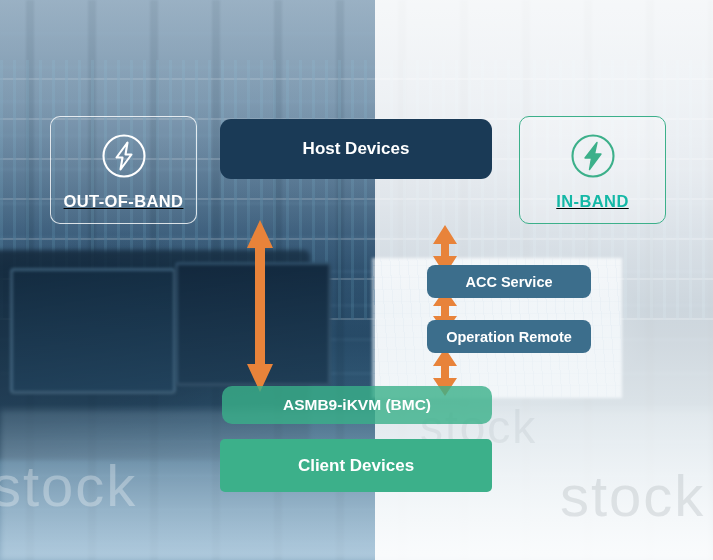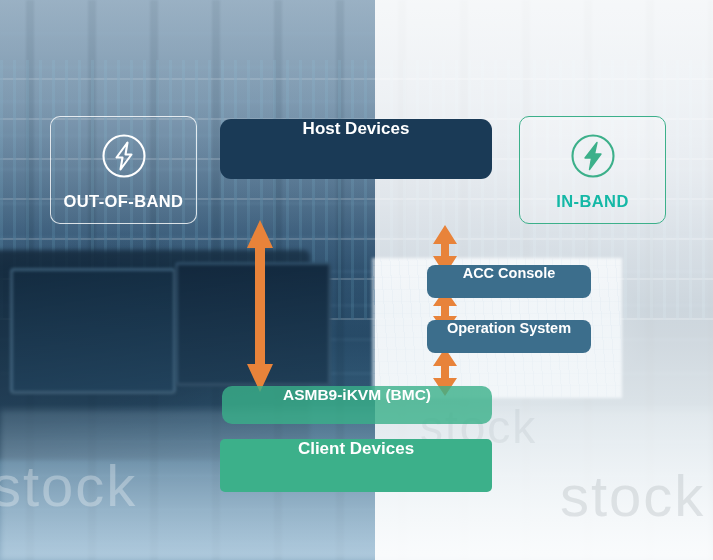--- a/index.html
+++ b/index.html
@@ -137,20 +137,21 @@
 
   
   .mode-card {
     position: absolute;
     border-radius: 10px;
     display: flex;
     flex-direction: column;
     align-items: center;
     justify-content: center;
     gap: 10px;
+    text-decoration: underline;
   }
   .mode-card.oob {
     left: 50px; top: 116px; width: 145px; height: 106px;
     border: 1.5px solid rgba(255,255,255,0.80);
     background: rgba(255,255,255,0.035);
   }
   .mode-card.ib {
     left: 519px; top: 116px; width: 145px; height: 106px;
     border: 1.5px solid #3cb08a;
     background: rgba(255,255,255,0.22);
@@ -161,21 +162,21 @@
     letter-spacing: 0.4px;
   }
   .mode-card.oob .mode-label { color: #ffffff; }
   .mode-card.ib  .mode-label { color: #14b8a6; }
   .bolt-badge { line-height: 0; }
 
   
   .box {
     position: absolute;
     display: flex;
-    align-items: flex-start;
+    align-items: center;
     justify-content: center;
     color: #ffffff;
     font-weight: bold;
     text-align: center;
     border-radius: 9px;
     box-sizing: border-box;
     padding: 0 8px;
   }
   .box-host {
     left: 220px; top: 119px; width: 272px; height: 60px;
@@ -274,25 +275,25 @@
     </span>
     <span class="mode-label">IN-BAND</span>
   </div>
 
   <div class="box box-host">
     <span>Host Devices</span>
   </div>
 
 
   <div class="box box-acc">
-    <span>ACC Console</span>
+    <span>ACC Service</span>
   </div>
 
   <div class="box box-os">
-    <span>Operation System</span>
+    <span>Operation Remote</span>
   </div>
 
   <div class="box box-bmc">
     <span>ASMB9-iKVM (BMC)</span>
   </div>
 
   <div class="box box-client">
     <span>Client Devices</span>
   </div>
 

